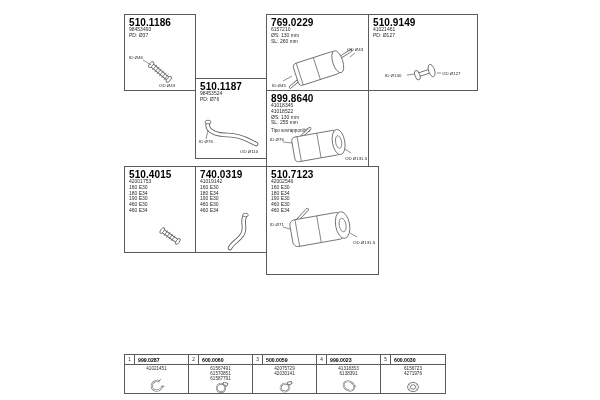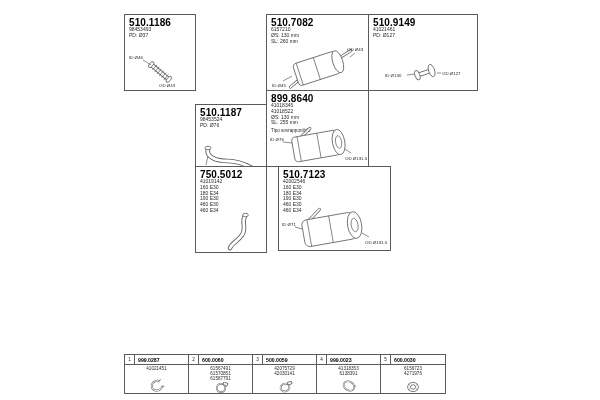--- a/index.html
+++ b/index.html
@@ -47,21 +47,21 @@
         <path class="ln" d="M26,17.5 V24.5 M29,17.5 V24.5 M32,17.5 V24.5 M35,17.5 V24.5 M38,17.5 V24.5 M41,17.5 V24.5"></path>
       </g>
       <path class="ln" d="M16,9 L24,14"></path>
       <text class="dl" x="2" y="8">ID Ø46</text>
       <text class="dl" x="32" y="36">OD Ø43</text>
     </svg>
   </div>
 
 
   <div class="cell" style="left:266px;top:14px;width:103px;height:77px">
-    <div class="pn">510.7082</div>
+    <div class="pn">769.0229</div>
     <div class="code">6157210</div>
     <div class="code">ØS: 130 mm</div>
     <div class="code">SL: 260 mm</div>
     <svg class="drawing" style="left:2px;top:26px" width="97" height="48" viewBox="0 0 97 48">
       <g transform="rotate(-18 48 28)">
         <path class="t-out2" d="M74,24 L86,21"></path>
           <path class="t-in2" d="M74,24 L86,21"></path>
         <path class="t-out2" d="M27,33 L17,37"></path>
           <path class="t-in2" d="M27,33 L17,37"></path>
         <rect class="fw" x="26" y="16" width="44" height="23" rx="4"></rect>
@@ -87,21 +87,21 @@
         <ellipse class="fw" cx="61" cy="24" rx="3" ry="6.4"></ellipse>
       </g>
       <path class="ln" d="M36,26 L44,25"></path>
       <text class="dl" x="14" y="28">ID Ø130</text>
       <path class="ln" d="M70,24 L66,24"></path>
       <text class="dl" x="71" y="26">OD Ø127</text>
     </svg>
   </div>
 
 
-  <div class="cell" style="left:195px;top:104px;width:72px;height:81px">
+  <div class="cell" style="left:195px;top:78px;width:72px;height:81px">
     <div class="pn">510.1187</div>
     <div class="code">98453524</div>
     <div class="code">PD: Ø76</div>
     <svg class="drawing" style="left:2px;top:36px" width="66" height="40" viewBox="0 0 66 40">
       <path class="t-out" d="M10,8 C8,16 18,20 30,20 C44,20 51,26 58,29"></path>
       <path class="t-in" d="M10,8 C8,16 18,20 30,20 C44,20 51,26 58,29"></path>
       <ellipse class="fw" cx="10" cy="7" rx="3" ry="1.8"></ellipse>
       <path class="ln" d="M8,24 L10,15"></path>
       <text class="dl" x="1" y="28">ID Ø76</text>
       <text class="dl" x="42" y="38">OD Ø110</text>
@@ -124,37 +124,55 @@
         <ellipse class="ln" cx="70" cy="21.5" rx="3" ry="6.4" fill="none"></ellipse>
         <path class="ln" d="M30,9 L30,34 M50,9 L50,34"></path>
       </g>
       <path class="ln" d="M14,18 L23,19"></path>
       <text class="dl" x="1" y="17">ID Ø76</text>
       <path class="ln" d="M82,29 L76,25"></path>
       <text class="dl" x="76" y="36">OD Ø131.5</text>
     </svg>
   </div>
 
+  <div class="cell" style="left:124px;top:166px;width:72px;height:87px">
+    <div class="pn">510.4015</div>
+    <div class="code">42001753</div>
+    <div class="code">160 E30</div>
+    <div class="code">180 E34</div>
+    <div class="code">190 E30</div>
+    <div class="code">460 E30</div>
+    <div class="code">460 E34</div>
+    <svg class="drawing" style="left:26px;top:54px" width="38" height="30" viewBox="0 0 38 30">
+      <g transform="rotate(35 19 15)">
+        <path class="t-out" d="M11,15 L27,15"></path>
+          <path class="t-in" d="M11,15 L27,15"></path>
+        <ellipse class="fw" cx="9.5" cy="15" rx="1.6" ry="3.4"></ellipse>
+        <ellipse class="fw" cx="28.5" cy="15" rx="1.6" ry="3.4"></ellipse>
+        <path class="ln" d="M14,11.8 V18.2 M17,11.8 V18.2 M20,11.8 V18.2 M23,11.8 V18.2"></path>
+      </g>
+    </svg>
+  </div>
 
   <div class="cell" style="left:195px;top:166px;width:72px;height:87px">
-    <div class="pn">750.5012</div>
+    <div class="pn">740.0319</div>
     <div class="code">41019142</div>
     <div class="code">160 E30</div>
     <div class="code">180 E34</div>
     <div class="code">190 E30</div>
     <div class="code">460 E30</div>
     <div class="code">460 E34</div>
     <svg class="drawing" style="left:24px;top:44px" width="36" height="42" viewBox="0 0 36 42">
       <path class="t-out" d="M25,5 C21,11 27,17 22,24 C18,30 12,32 10,37"></path>
       <path class="t-in" d="M25,5 C21,11 27,17 22,24 C18,30 12,32 10,37"></path>
       <ellipse class="fw" cx="25.5" cy="4" rx="2.8" ry="1.7"></ellipse>
     </svg>
   </div>
 
-  <div class="cell" style="left:278px;top:166px;width:113px;height:85px">
+  <div class="cell" style="left:266px;top:166px;width:113px;height:109px">
     <div class="pn">510.7123</div>
     <div class="code">42002546</div>
     <div class="code">160 E30</div>
     <div class="code">180 E34</div>
     <div class="code">190 E30</div>
     <div class="code">460 E30</div>
     <div class="code">460 E34</div>
     <svg class="drawing" style="left:2px;top:36px" width="109" height="50" viewBox="0 0 109 50">
       <g transform="rotate(-10 54 26)">
         <path class="t-out2" d="M30,13 L42,4"></path>

